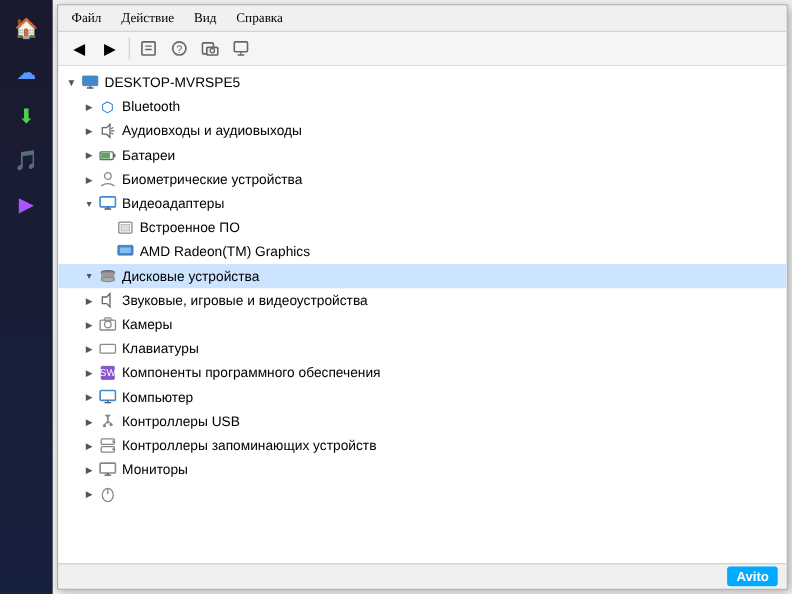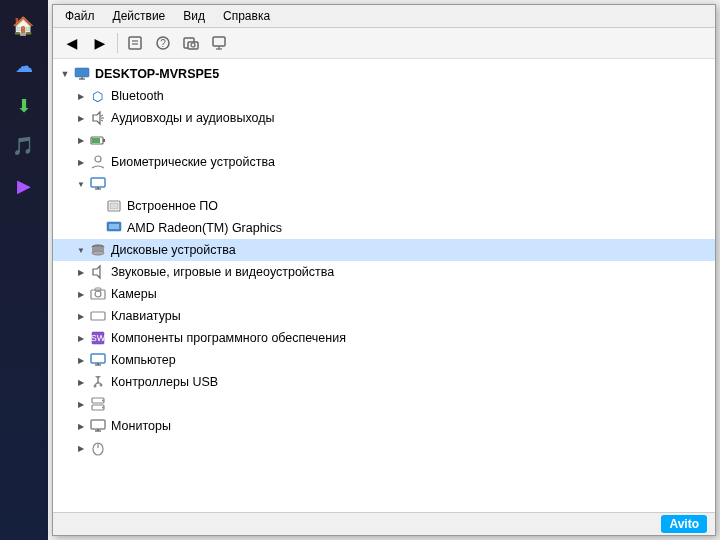--- a/index.html
+++ b/index.html
@@ -56,20 +56,21 @@
       box-shadow: 2px 2px 8px rgba(0,0,0,0.3);
     }
 
     
     .menu-bar {
       display: flex;
       background: #f0f0f0;
       border-bottom: 1px solid #ccc;
       padding: 2px 4px;
       gap: 2px;
+      font-family: Liberation Serif, serif;
     }
     .menu-item {
       padding: 2px 8px;
       cursor: pointer;
       border-radius: 2px;
       font-size: 12px;
       color: #000;
     }
 
     
@@ -146,21 +147,21 @@
       font-size: 14px;
     }
 
     .tree-label {
       font-size: 12.5px;
       color: #000;
       flex: 1;
     }
 
     .root-label {
-      font-weight: bold;
+      font-weight: normal;
     }
 
     
     .bottom-bar {
       display: flex;
       align-items: flex-end;
       justify-content: flex-end;
       background: #f0f0f0;
       padding: 2px 8px;
       border-top: 1px solid #ccc;
@@ -278,20 +279,21 @@
           <div class="tree-item">
     <div class="tree-indent" style="width:20px"></div>
     <div class="tree-toggle" style="font-size:8px;color:#555">▶</div>
     <div class="tree-icon">
               <svg width="16" height="16" viewBox="0 0 16 16">
                 <rect x="1" y="5" width="12" height="7" rx="1" fill="none" stroke="#666" stroke-width="1.2"></rect>
                 <rect x="13" y="7" width="2" height="3" fill="#666"></rect>
                 <rect x="2" y="6" width="8" height="5" fill="#55aa55"></rect>
               </svg>
             </div>
+    <span class="tree-label">Батареи</span>
   </div>
           <div class="tree-item">
     <div class="tree-indent" style="width:20px"></div>
     <div class="tree-toggle" style="font-size:8px;color:#555">▶</div>
     <div class="tree-icon">
               <svg width="16" height="16" viewBox="0 0 16 16">
                 <circle cx="8" cy="5" r="3" fill="none" stroke="#888" stroke-width="1.2"></circle>
                 <path d="M2,14 Q8,10 14,14" fill="none" stroke="#888" stroke-width="1.2"></path>
               </svg>
             </div>
@@ -300,20 +302,21 @@
           <div class="tree-item">
     <div class="tree-indent" style="width:20px"></div>
     <div class="tree-toggle" style="font-size:8px;color:#555">▼</div>
     <div class="tree-icon">
               <svg width="16" height="16" viewBox="0 0 16 16">
                 <rect x="1" y="2" width="14" height="9" rx="1" fill="none" stroke="#4488cc" stroke-width="1.5"></rect>
                 <line x1="8" y1="11" x2="8" y2="13" stroke="#555" stroke-width="1.2"></line>
                 <line x1="5" y1="13" x2="11" y2="13" stroke="#555" stroke-width="1.2"></line>
               </svg>
             </div>
+    <span class="tree-label">Видеоадаптеры</span>
   </div>
           <div class="tree-item">
     <div class="tree-indent" style="width:36px"></div>
     <div class="tree-toggle" style="font-size:8px;color:#555"></div>
     <div class="tree-icon">
               <svg width="16" height="16" viewBox="0 0 16 16">
                 <rect x="2" y="3" width="12" height="10" rx="1" fill="none" stroke="#888" stroke-width="1.2"></rect>
                 <rect x="4" y="5" width="8" height="6" fill="#ddd" stroke="#999" stroke-width="0.5"></rect>
               </svg>
             </div>
@@ -419,20 +422,21 @@
     <div class="tree-indent" style="width:20px"></div>
     <div class="tree-toggle" style="font-size:8px;color:#555">▶</div>
     <div class="tree-icon">
               <svg width="16" height="16" viewBox="0 0 16 16">
                 <rect x="2" y="2" width="12" height="5" rx="1" fill="none" stroke="#888" stroke-width="1.2"></rect>
                 <rect x="2" y="9" width="12" height="5" rx="1" fill="none" stroke="#888" stroke-width="1.2"></rect>
                 <circle cx="13" cy="4.5" r="1" fill="#888"></circle>
                 <circle cx="13" cy="11.5" r="1" fill="#888"></circle>
               </svg>
             </div>
+    <span class="tree-label">Контроллеры запоминающих устройств</span>
   </div>
           <div class="tree-item">
     <div class="tree-indent" style="width:20px"></div>
     <div class="tree-toggle" style="font-size:8px;color:#555">▶</div>
     <div class="tree-icon">
               <svg width="16" height="16" viewBox="0 0 16 16">
                 <rect x="1" y="2" width="14" height="9" rx="1" fill="none" stroke="#888" stroke-width="1.5"></rect>
                 <line x1="8" y1="11" x2="8" y2="13" stroke="#555" stroke-width="1.2"></line>
                 <line x1="5" y1="13" x2="11" y2="13" stroke="#555" stroke-width="1.2"></line>
               </svg>

